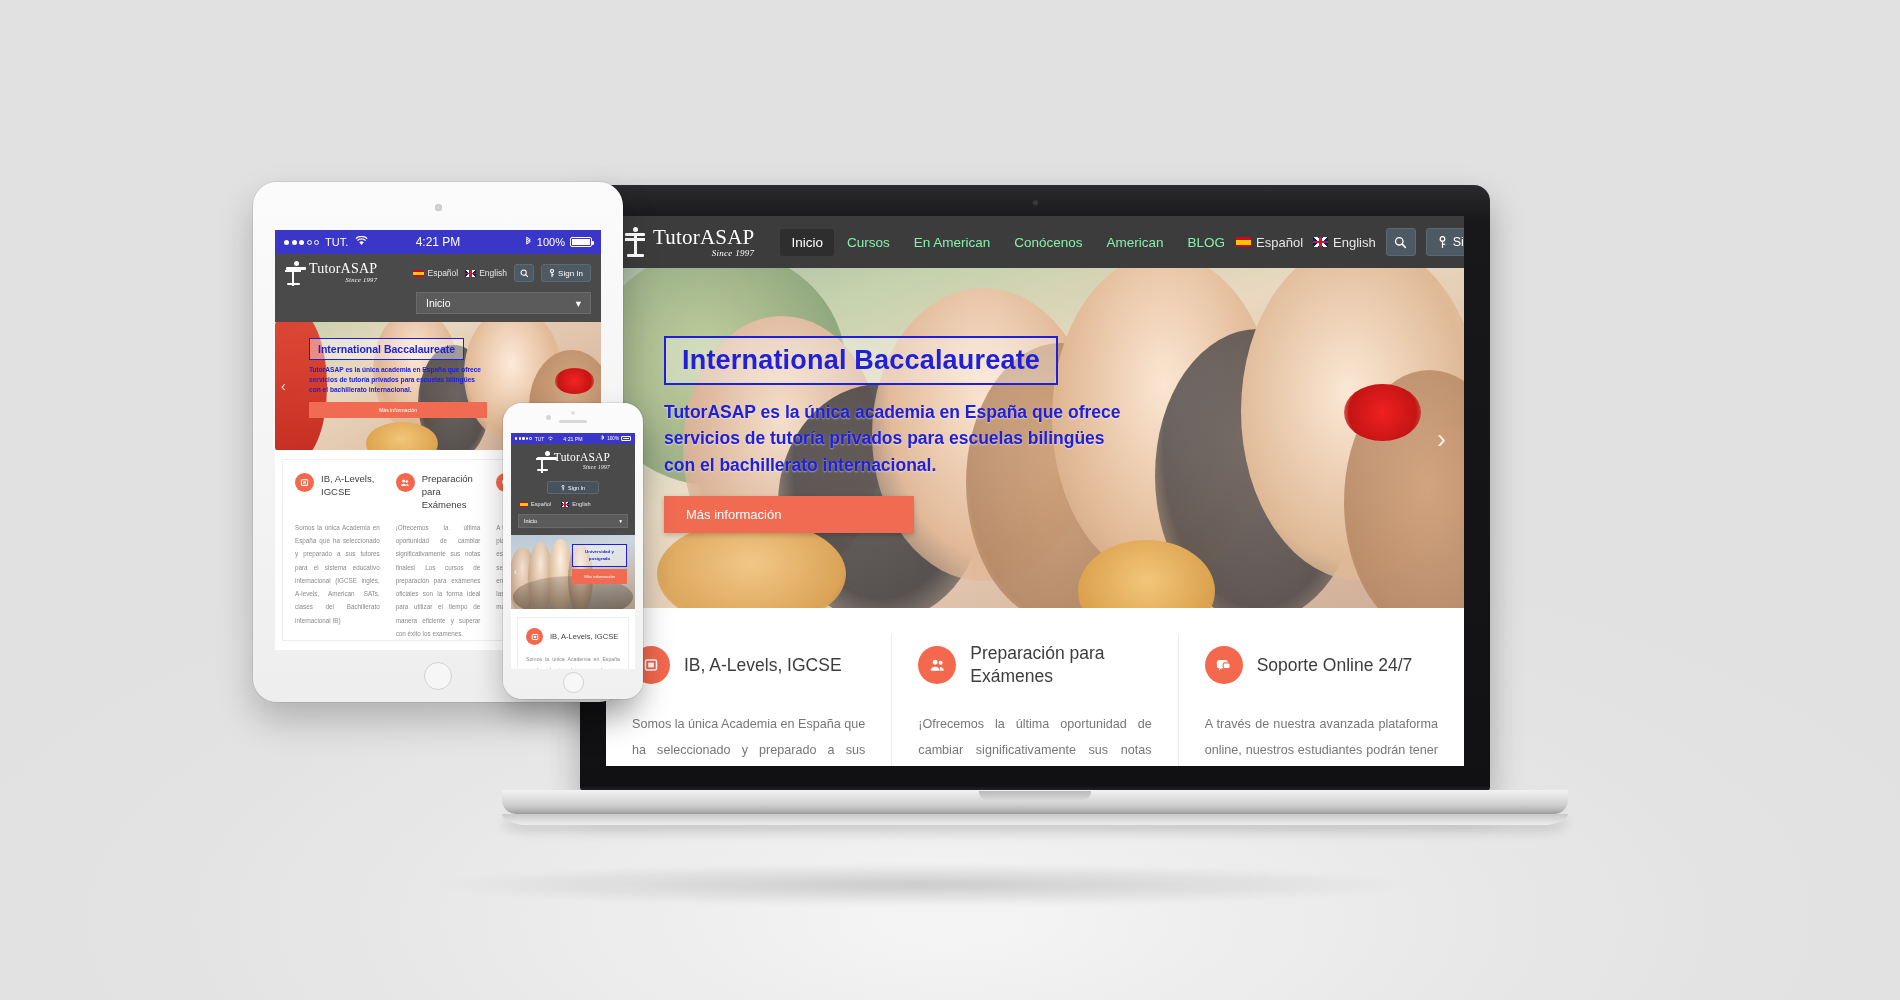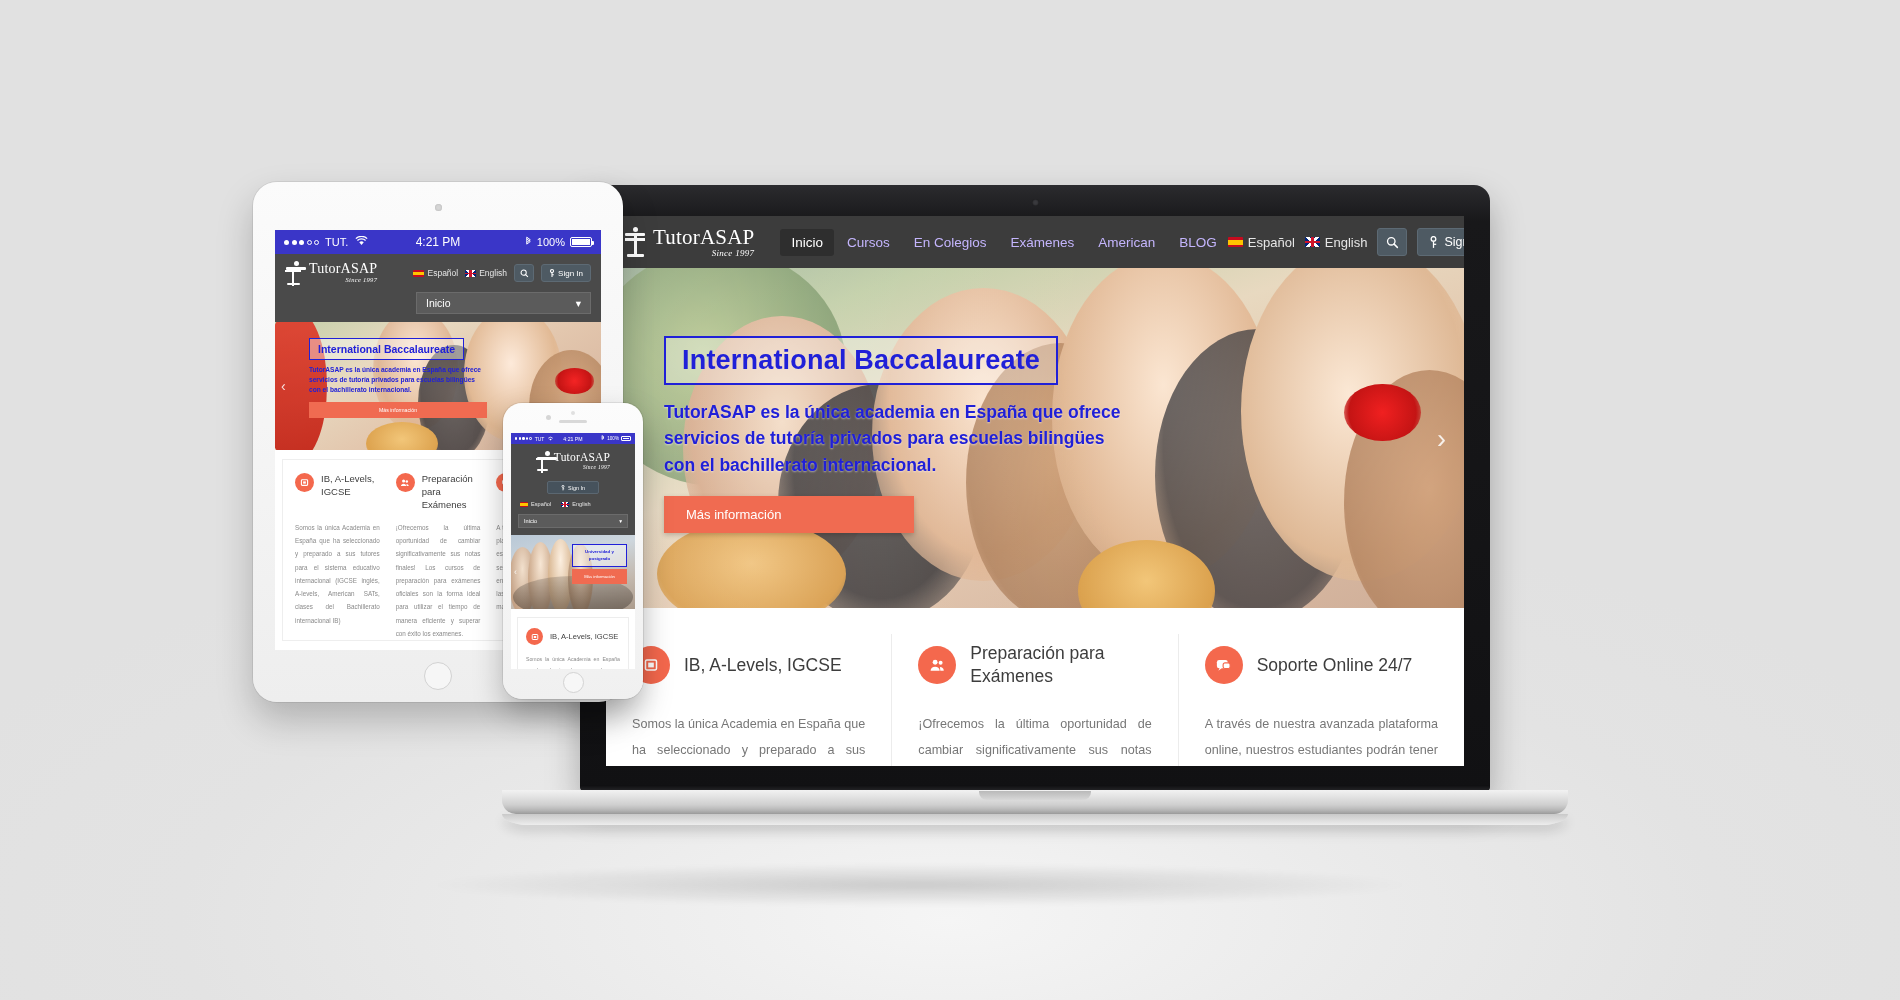--- a/index.html
+++ b/index.html
@@ -65,21 +65,21 @@
   .logo-mark::before{ content:""; position:absolute; left:9px; top:0; width:5px; height:5px; border-radius:50%; background:#fff;}
   .logo-mark::after{ content:""; position:absolute; left:1px; top:6px; width:20px; height:3px; background:#fff; border-radius:1px;
     box-shadow: 0 4px 0 -7.5px #fff; }
   .logo-stem{ position:absolute; left:10px; top:6px; width:3px; height:24px; background:#fff;}
   .logo-foot{ position:absolute; left:3px; bottom:0; width:17px; height:3px; background:#fff; border-radius:1px;}
   .logo-arm{ position:absolute; left:1px; top:11px; width:20px; height:3px; background:#fff; transform: rotate(0deg);}
   .logo-txt{ line-height:1; }
   .logo-name{ font-family:"Liberation Serif", serif; font-size:21px; letter-spacing:.2px; }
   .logo-since{ font-family:"Liberation Serif", serif; font-style:italic; font-size:9px; text-align:right; letter-spacing:.3px; margin-top:1px;}
   .nav-items{ display:flex; align-items:center; gap:2px; margin-left:26px; }
-  .nav-item{ color:#c4b5fd; font-size:13.5px; padding:6px 11px; border-radius:3px; white-space:nowrap; }
+  .nav-item{ color:#86efac; font-size:13.5px; padding:6px 11px; border-radius:3px; white-space:nowrap; }
   .nav-item.active{ background:#2e2e2e; color:#fff; }
   .nav-right{ margin-left:auto; display:flex; align-items:center; gap:10px; }
   .lang{ display:flex; align-items:center; gap:5px; color:#e6e6e6; font-size:13px; }
   .flag{ width:15px; height:10px; border-radius:1px; display:inline-block; }
   .flag-es{ background: linear-gradient(180deg,#c60b1e 0 25%, #ffc400 25% 75%, #c60b1e 75% 100%); }
   .flag-uk{ background:#00247d; position:relative; overflow:hidden; }
   .flag-uk::before{content:"";position:absolute;inset:0;
     background:
       linear-gradient(45deg, transparent 43%, #fff 43% 57%, transparent 57%),
       linear-gradient(-45deg, transparent 43%, #fff 43% 57%, transparent 57%);}
@@ -225,22 +225,22 @@
                 <div class="logo-foot"></div>
             </div>
             <div class="logo-txt">
               <div class="logo-name">TutorASAP</div>
               <div class="logo-since">Since 1997</div>
             </div>
           </div>
           <div class="nav-items">
             <div class="nav-item active">Inicio</div>
             <div class="nav-item">Cursos</div>
-            <div class="nav-item">En Colegios</div>
-            <div class="nav-item">Exámenes</div>
+            <div class="nav-item">En American</div>
+            <div class="nav-item">Conócenos</div>
             <div class="nav-item">American</div>
             <div class="nav-item">BLOG</div>
           </div>
           <div class="nav-right">
             <div class="lang">
               <span class="flag flag-es"></span>
               <span>Español</span>
             </div>
             <div class="lang">
               <span class="flag flag-uk"></span>

